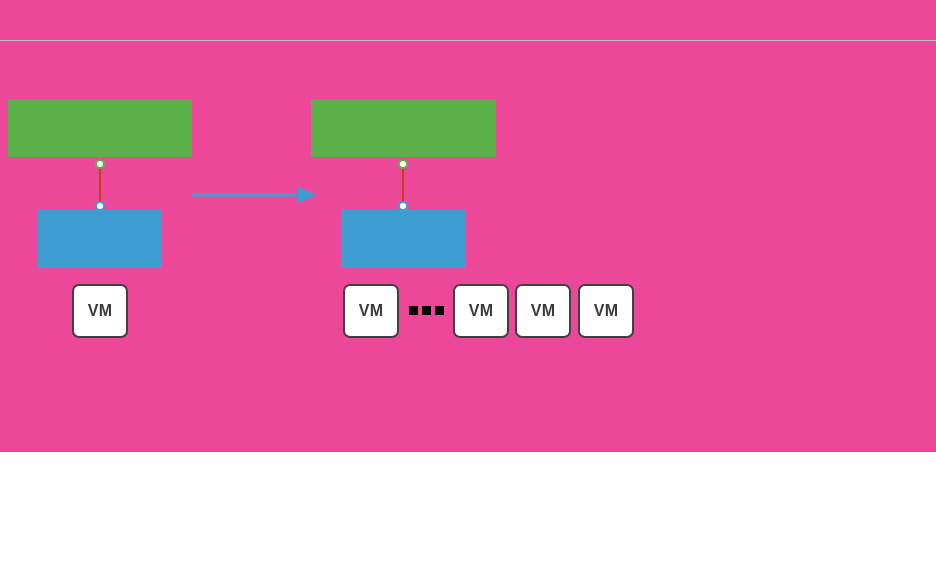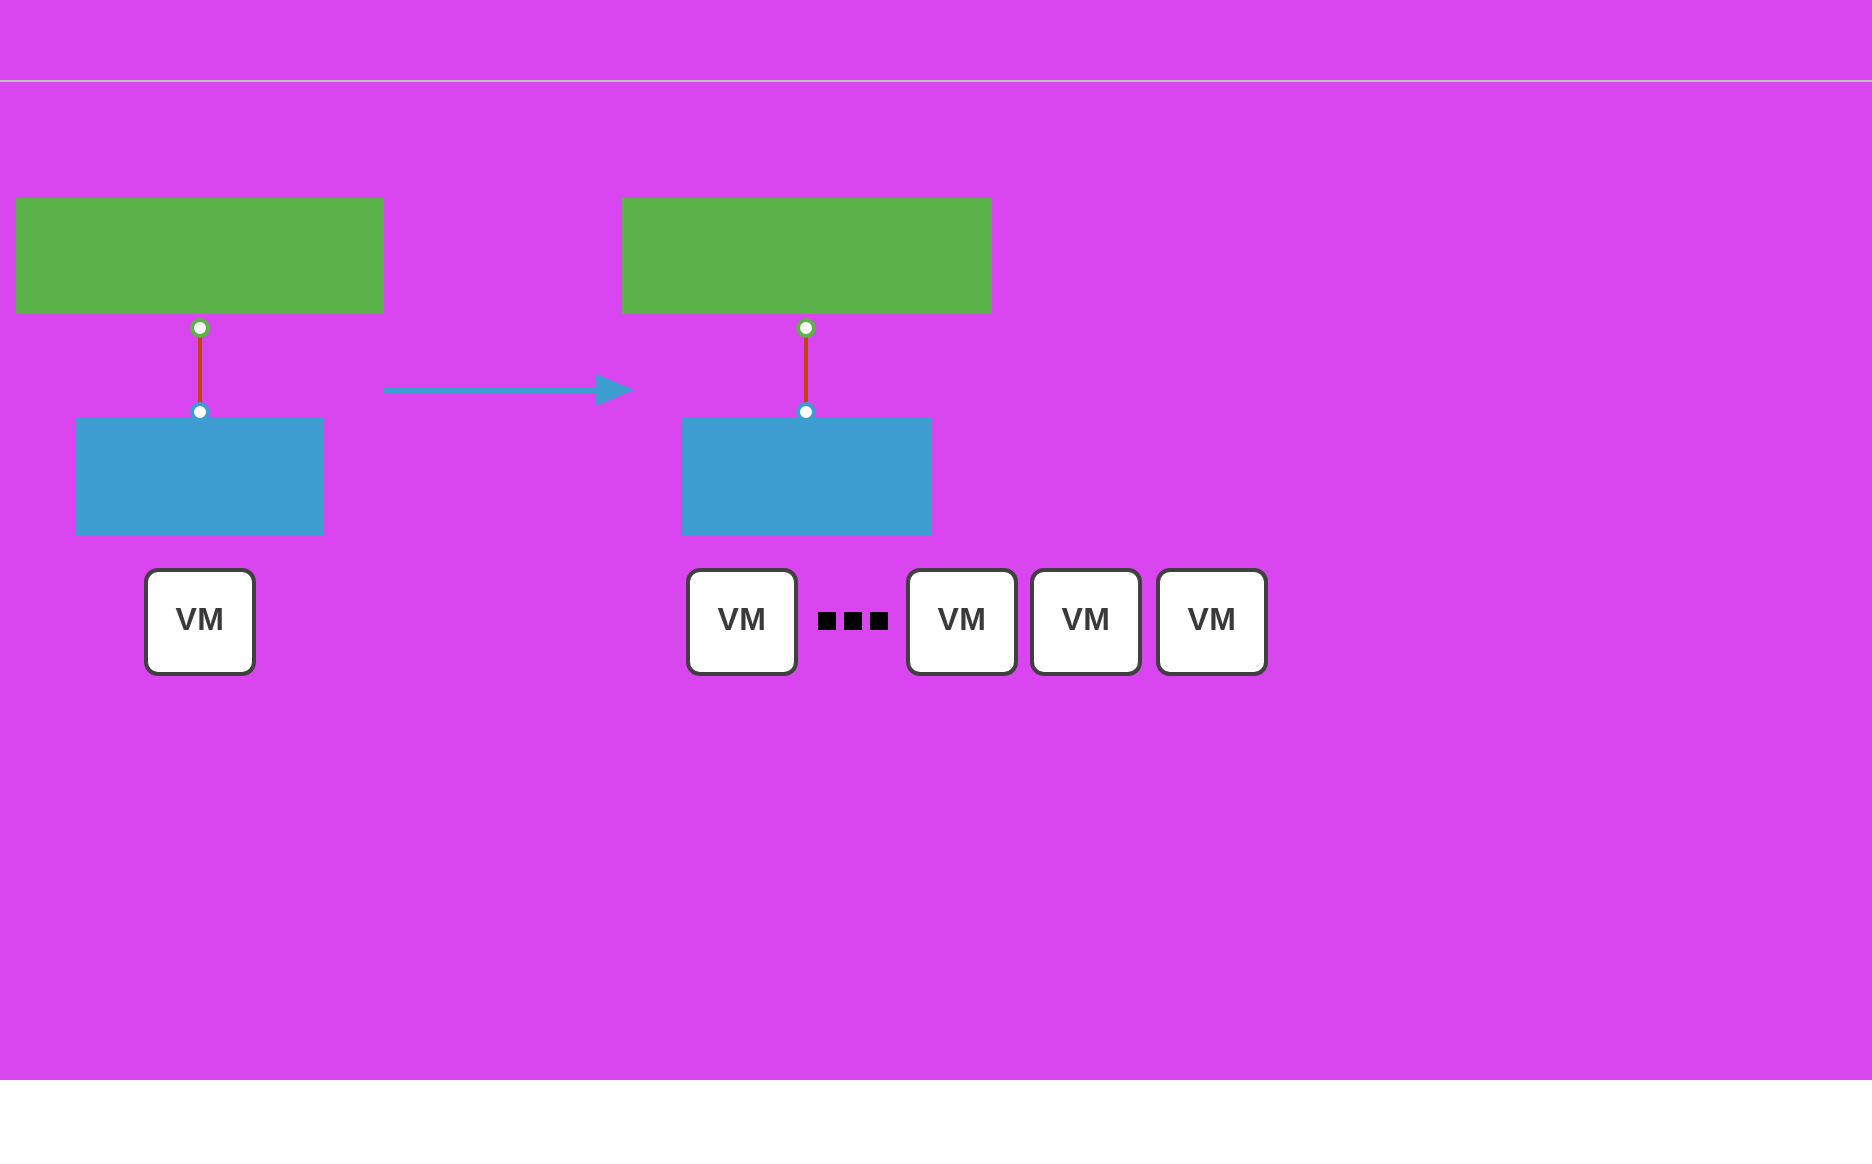--- a/index.html
+++ b/index.html
@@ -7,22 +7,22 @@
     margin: 0;
     padding: 0;
     background: #ffffff;
   }
   body {
     font-family: "Liberation Sans", sans-serif;
   }
   #canvas {
     position: relative;
     width: 936px;
-    height: 540px;
-    background: #d946ef;
+    height: 452px;
+    background: #ec4899;
     overflow: hidden;
   }
   .hrule {
     position: absolute;
     left: 0;
     width: 936px;
     height: 1px;
     background: #bfbfbf;
   }
   #rule-top    { top: 40px; }

